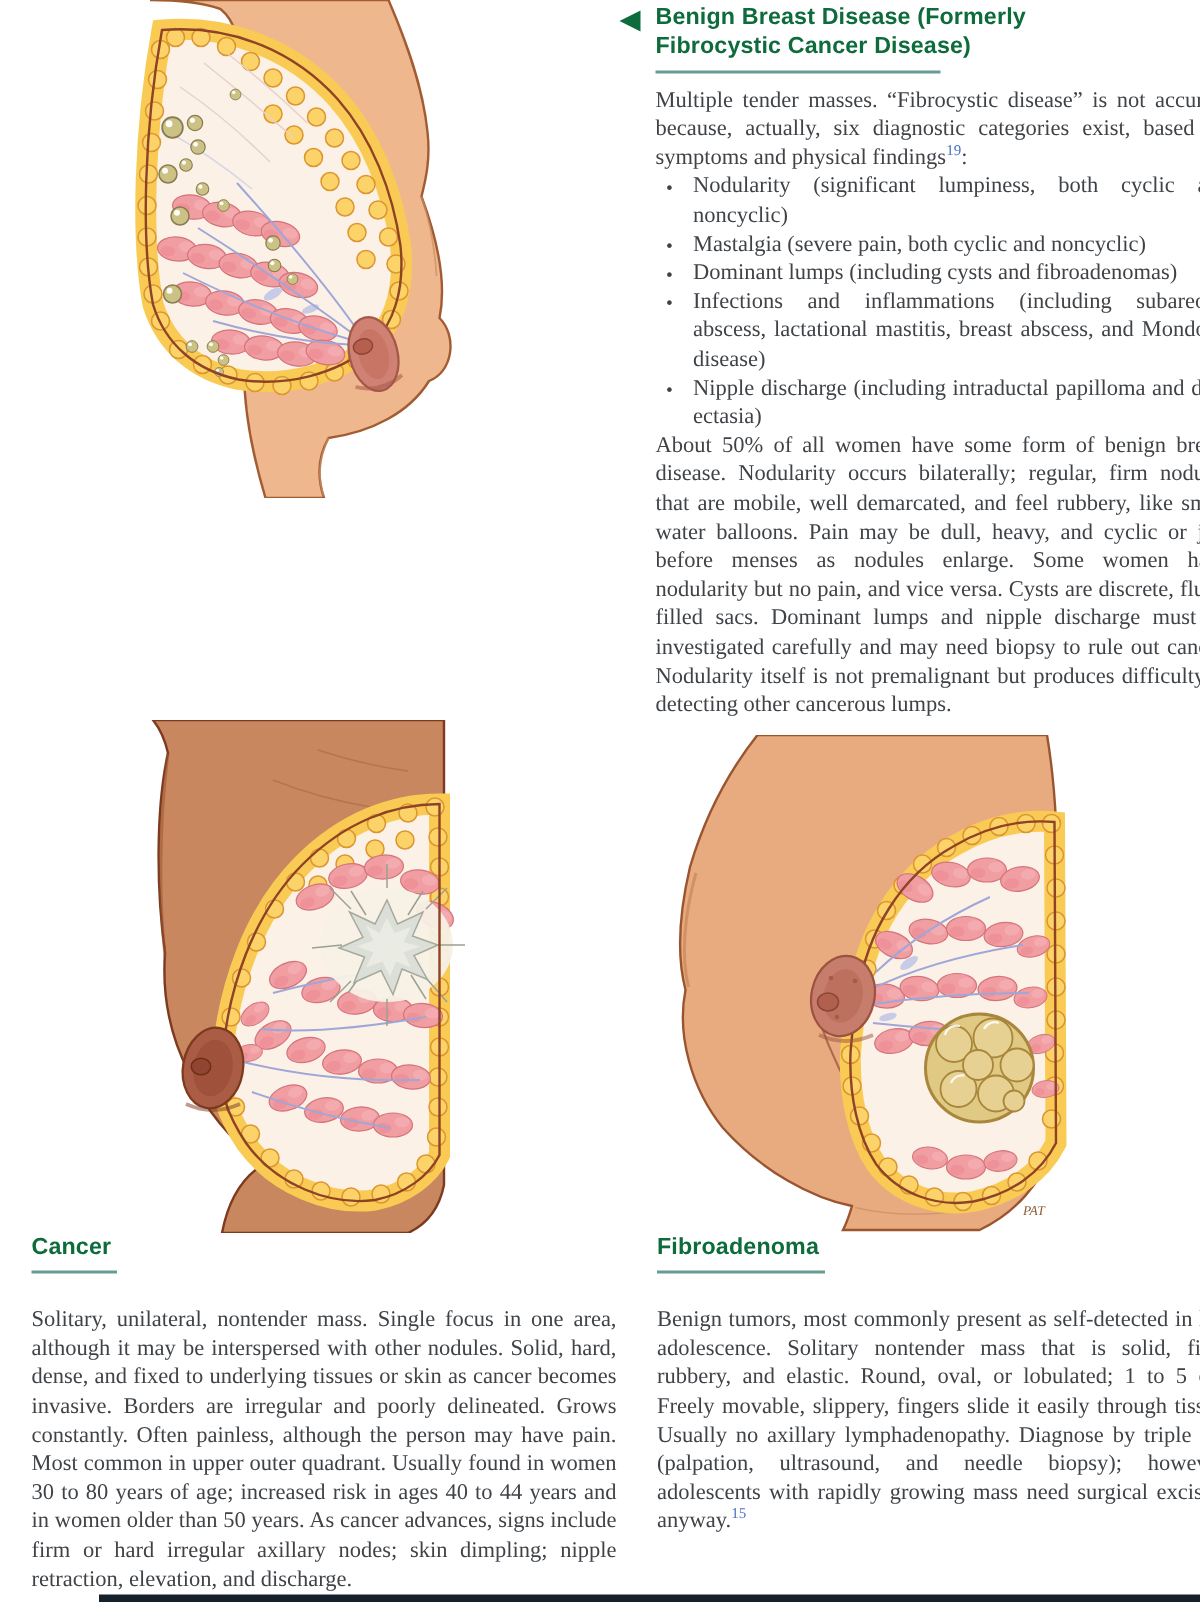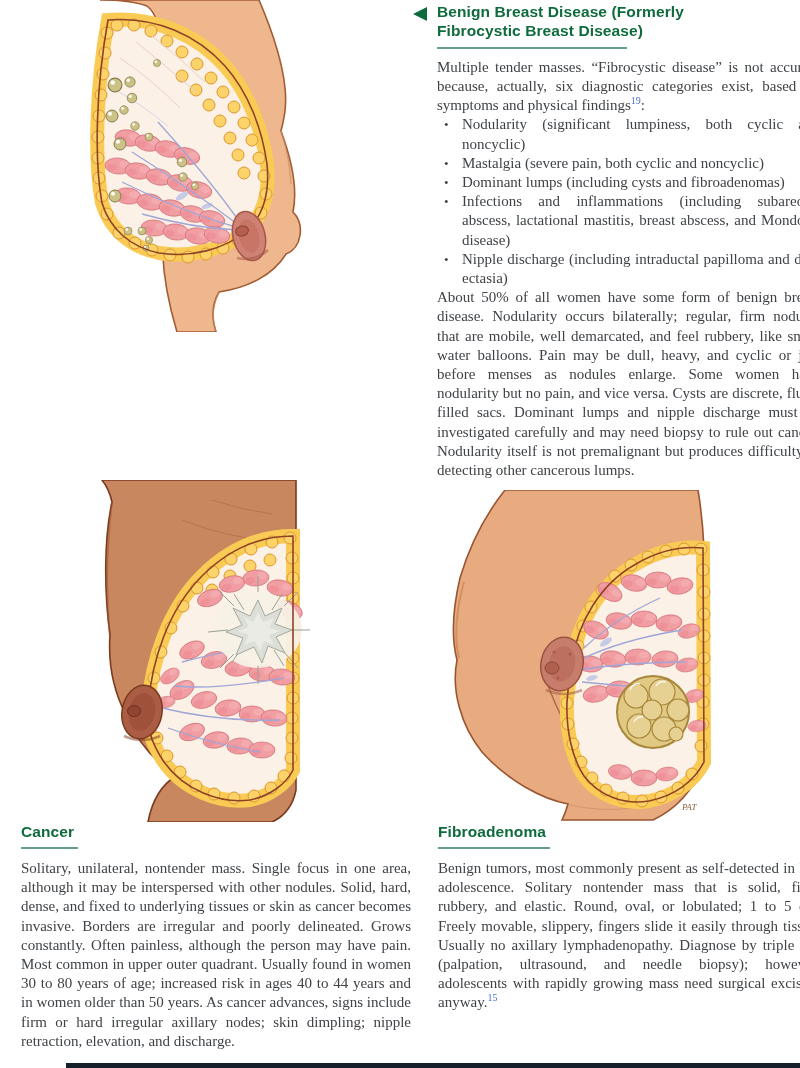--- a/index.html
+++ b/index.html
@@ -18,21 +18,21 @@
   .benign ul{list-style:none;padding:0;margin-top:0;margin-bottom:0;width:383px;}
   .benign li{position:relative;padding-left:25px;}
   .benign li::before{content:"\2022";position:absolute;left:7px;top:0;color:#3F4347;font-size:13px;}
   .benign p.after{width:383px;}
   .arrow{position:absolute;left:1px;top:4px;width:0;height:0;
          border-top:7px solid transparent;border-bottom:7px solid transparent;
          border-right:14px solid #0E6B3C;}
   
   .bottom-col{position:absolute;top:823px;padding-left:21px;}
   .bottom-col .rule{margin-top:5px;}
-  .bottom-col p{margin-top:10px;}
+  .bottom-col p{margin-top:22px;}
   .cancer-col{left:0;width:390px;}
   .cancer-col .rule{width:57px;}
   .fibro-col{left:417px;width:383px;}
   .fibro-col .rule{width:112px;}
   .footer-bar{position:absolute;left:66px;top:1063px;width:734px;height:5px;background:#161F2C;}
   .fig{position:absolute;}
   #fig1{left:62px;top:0;width:330px;height:332px;}
   #fig2{left:62px;top:480px;width:330px;height:342px;}
   #fig3{left:420px;top:490px;width:342px;height:332px;}
 </style>
@@ -396,21 +396,21 @@
         <circle cx="150" cy="164" r="1.5" fill="#A85A47"></circle>
         <circle cx="138" cy="188" r="1.5" fill="#A85A47"></circle>
       <ellipse cx="132" cy="178" rx="7" ry="6" fill="#B2604E" stroke="#8A4634" stroke-width="1"></ellipse>
       <path d="M 126 200 Q 144 208 162 200" stroke="#9C5240" stroke-width="2.5" fill="none" opacity="0.5"></path>
     </g>
     <text x="262" y="320" font-size="9" font-style="italic" font-family="Liberation Serif, serif" fill="#8A5E3B">PAT</text>
   </svg>
 
   <section class="benign">
     <div class="arrow"></div>
-    <h2><span>Benign Breast Disease (Formerly</span><br><span>Fibrocystic Breast Disease)</span></h2>
+    <h2><span>Benign Breast Disease (Formerly</span><br><span>Fibrocystic Cancer Disease)</span></h2>
     <div class="rule"></div>
     <p class="body-text intro"><span>Multiple tender masses. “Fibrocystic disease” is not accurate because, actually, six diagnostic categories exist, based on symptoms and physical findings</span><sup class="ref">19</sup><span>:</span></p>
     <ul>
       <li class="body-text">Nodularity (significant lumpiness, both cyclic and noncyclic)</li>
       <li class="body-text">Mastalgia (severe pain, both cyclic and noncyclic)</li>
       <li class="body-text">Dominant lumps (including cysts and fibroadenomas)</li>
       <li class="body-text">Infections and inflammations (including subareolar abscess, lactational mastitis, breast abscess, and Mondor’s disease)</li>
       <li class="body-text">Nipple discharge (including intraductal papilloma and duct ectasia)</li>
     </ul>
     <p class="body-text after">About 50% of all women have some form of benign breast disease. Nodularity occurs bilaterally; regular, firm nodules that are mobile, well demarcated, and feel rubbery, like small water balloons. Pain may be dull, heavy, and cyclic or just before menses as nodules enlarge. Some women have nodularity but no pain, and vice versa. Cysts are discrete, fluid-filled sacs. Dominant lumps and nipple discharge must be investigated carefully and may need biopsy to rule out cancer. Nodularity itself is not premalignant but produces difficulty in detecting other cancerous lumps.</p>

